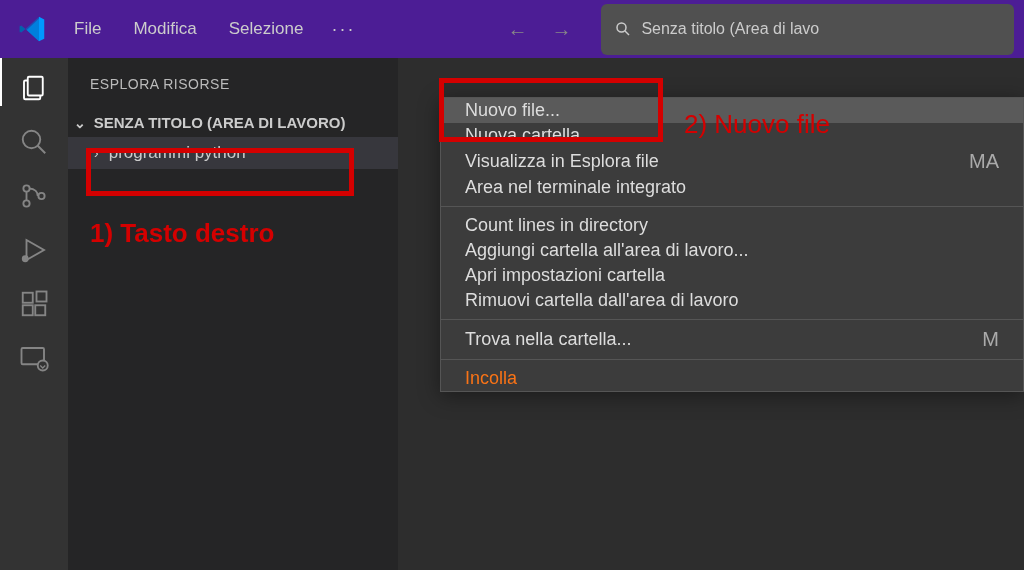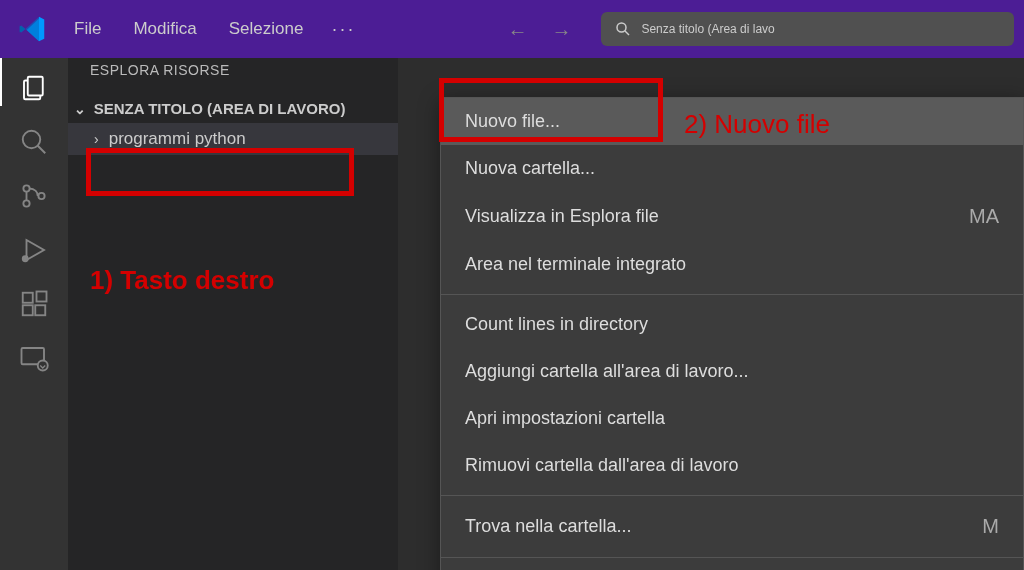--- a/index.html
+++ b/index.html
@@ -4,46 +4,46 @@
   <style>
     * { margin: 0; padding: 0; box-sizing: border-box; font-family: -apple-system, "Segoe UI", sans-serif; }
     body { width: 1024px; height: 570px; background: #2d2d2d; overflow: hidden; color: #cccccc; position: relative; }
     
     .titlebar { height: 58px; background: #4c1d95; display: flex; align-items: center; padding: 0 10px; }
     .vscode-logo { width: 28px; height: 28px; margin-right: 12px; margin-left: 8px; }
     .menu-item { padding: 8px 16px; color: #cccccc; font-size: 17px; cursor: pointer; }
     .menu-ellipsis { padding: 8px 12px; color: #cccccc; font-size: 18px; letter-spacing: 2px; }
     .nav-arrows { display: flex; gap: 24px; margin-left: 140px; margin-right: 30px; }
     .nav-arrow { color: #888; font-size: 20px; cursor: pointer; }
-    .search-box { flex: 1; background: #505050; border-radius: 6px; height: 34px; display: flex; align-items: center; padding: 0 14px; gap: 10px; color: #cccccc; font-size: 12px; }
+    .search-box { flex: 1; background: #505050; border-radius: 6px; height: 51px; display: flex; align-items: center; padding: 0 14px; gap: 10px; color: #cccccc; font-size: 16px; }
     
     .main { display: flex; height: calc(100% - 58px); }
     
     .activitybar { width: 68px; background: #333333; display: flex; flex-direction: column; padding-top: 14px; gap: 22px; align-items: center; }
     .activity-icon { width: 32px; height: 32px; color: #858585; cursor: pointer; display: flex; align-items: center; justify-content: center; }
     .activity-icon.active { color: #ffffff; }
     .activity-icon svg { width: 30px; height: 30px; }
     .activity-indicator { position: absolute; left: 0; width: 2px; height: 48px; background: #fff; top: 58px; }
     
-    .sidebar { width: 330px; background: #252526; padding-top: 4px; }
+    .sidebar { width: 330px; background: #252526; padding-top: 18px; }
     .sidebar-title { color: #bbbbbb; font-size: 14px; letter-spacing: 0.5px; padding: 0 22px 16px; }
     .workspace-header { display: flex; align-items: center; gap: 8px; padding: 6px 6px; font-size: 15px; font-weight: 600; color: #cccccc; cursor: pointer; }
     .folder-item { display: flex; align-items: center; gap: 10px; padding: 6px 26px; font-size: 17px; color: #cccccc; cursor: pointer; background: #37373d; }
     .chevron { font-size: 14px; }
     
     .context-menu { position: absolute; left: 440px; top: 97px; width: 584px; background: #3c3c3c; box-shadow: 0 4px 20px rgba(0,0,0,0.4); border: 1px solid #555; }
-    .ctx-item { padding: 13px 24px; font-size: 18px; color: #dddddd; cursor: pointer; display: flex; justify-content: space-between; align-items: center; }
+    .ctx-item { padding: 2px 24px; font-size: 18px; color: #dddddd; cursor: pointer; display: flex; justify-content: space-between; align-items: center; }
     .ctx-item.highlighted { background: #5a5a5a; }
     .ctx-item.disabled { color: #f97316; cursor: default; }
     .ctx-separator { height: 1px; background: #555; margin: 6px 0; }
     .ctx-shortcut { color: #aaa; font-size: 20px; }
     
     .annotation-box-1 { position: absolute; left: 86px; top: 148px; width: 268px; height: 48px; border: 5px solid #d40000; pointer-events: none; }
     .annotation-box-2 { position: absolute; left: 439px; top: 78px; width: 224px; height: 64px; border: 5px solid #d40000; pointer-events: none; }
-    .annotation-text-1 { position: absolute; left: 90px; top: 218px; color: #d40000; font-size: 26px; font-weight: 700; margin-top: 47px; }
+    .annotation-text-1 { position: absolute; left: 90px; top: 218px; color: #d40000; font-size: 26px; font-weight: 700; }
     .annotation-text-2 { position: absolute; left: 684px; top: 109px; color: #d40000; font-size: 26px; font-weight: 400; }
   </style>
 </head>
 <body>
 
 <div class="titlebar">
   <div class="vscode-logo">
     <svg viewBox="0 0 32 32">
         <path fill="#0098ff" d="M24 2l6 3v22l-6 3-14-13 14-13z"></path>
         <path fill="#006ec7" d="M24 2L4 20l-2-1V13l2-1L24 30V2z" opacity="0.6"></path>

